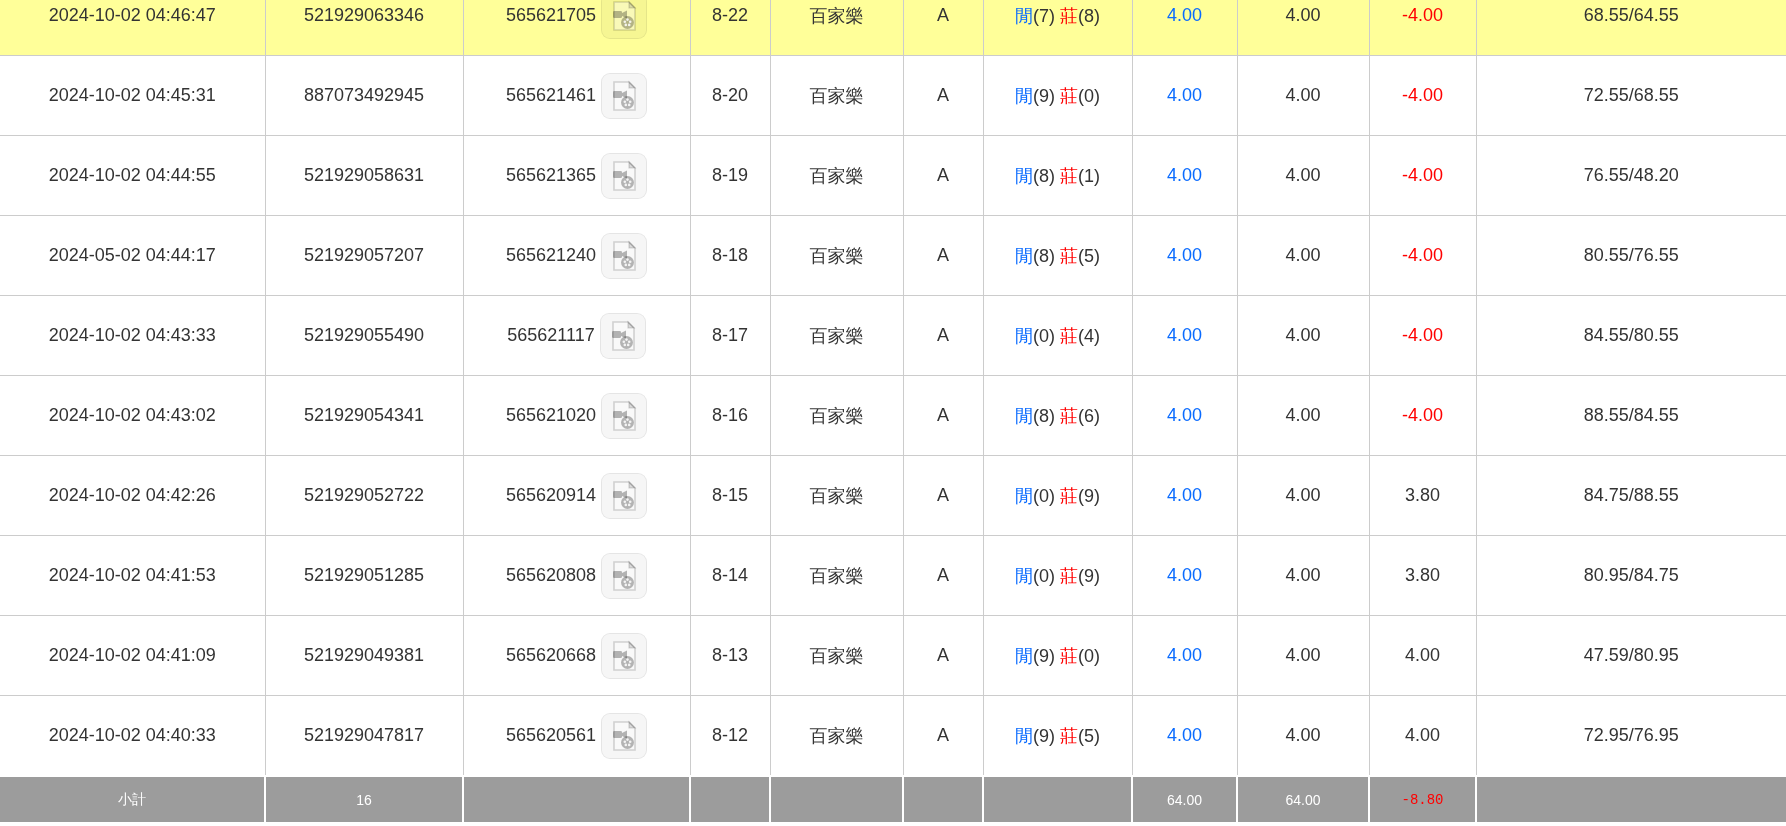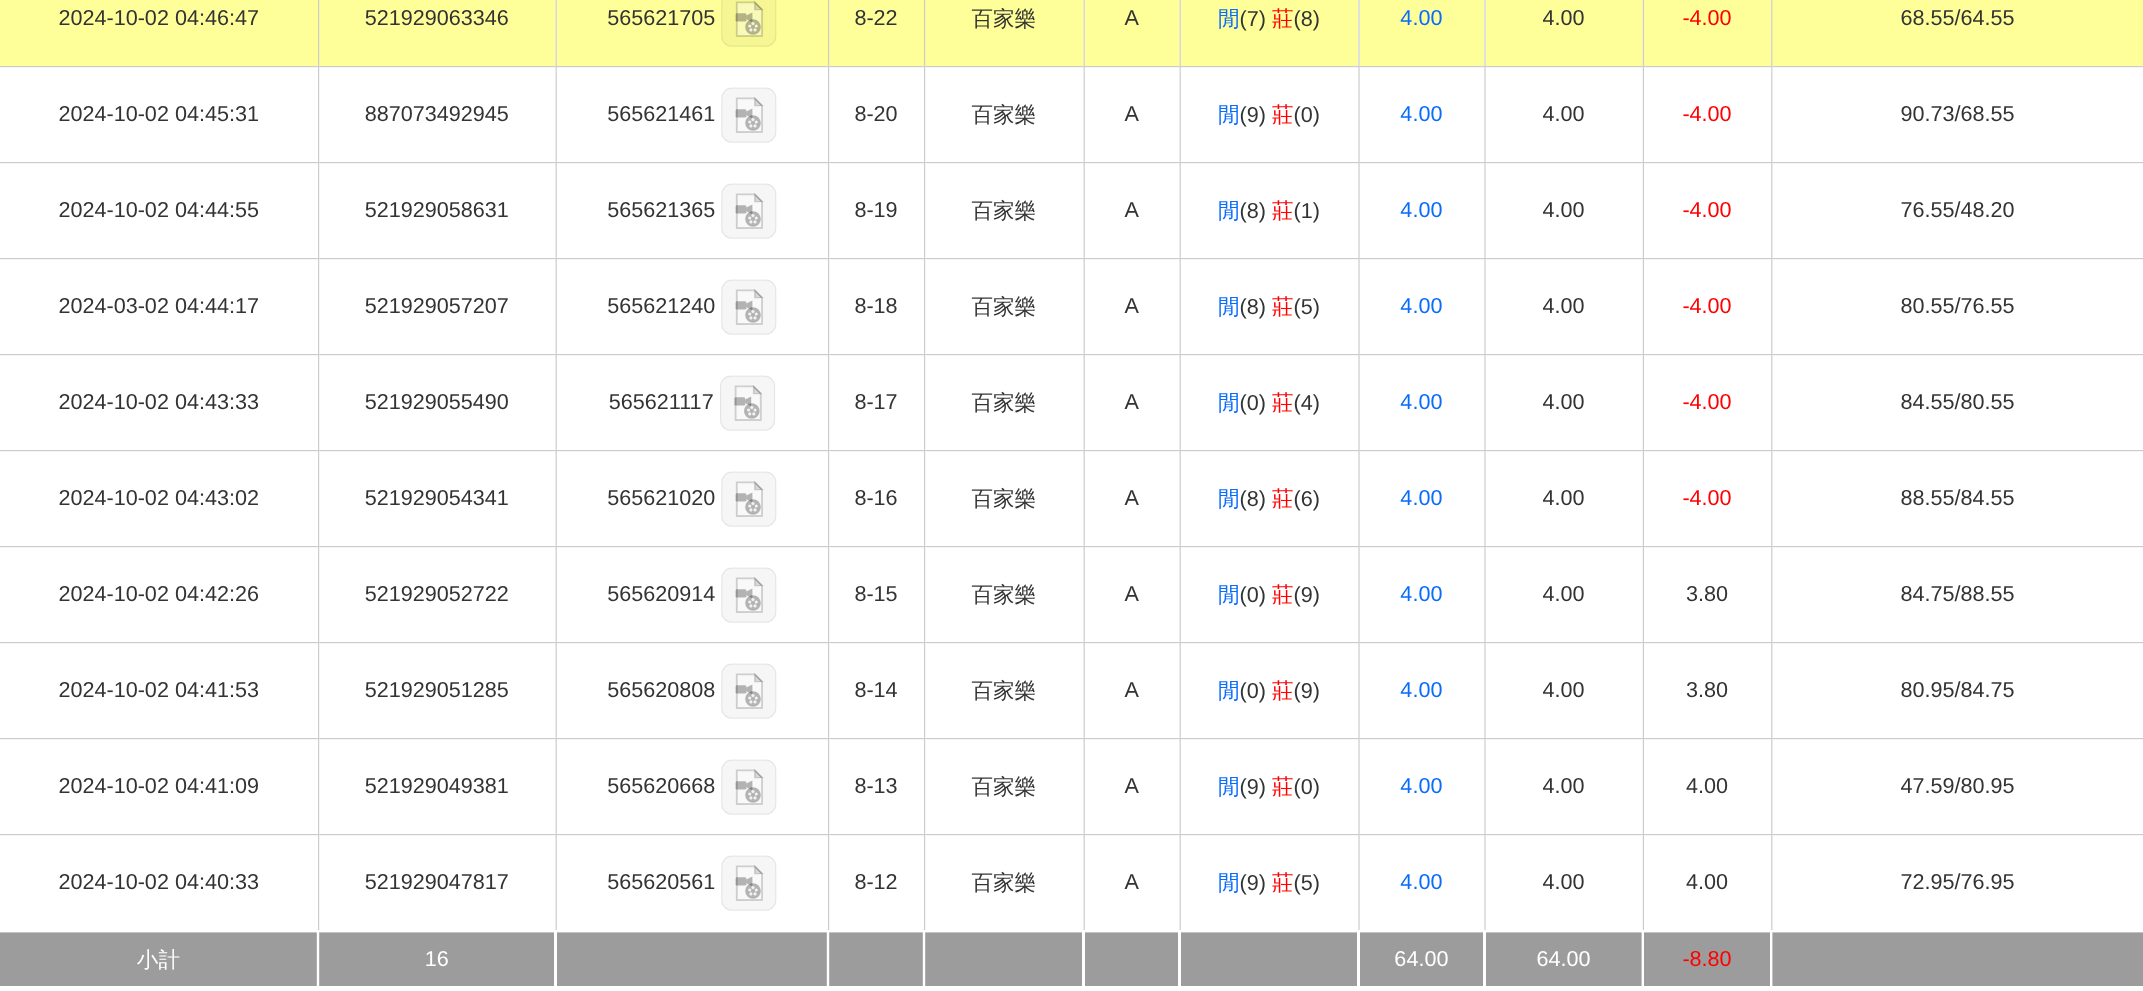--- a/index.html
+++ b/index.html
@@ -71,25 +71,25 @@
   }
 
   td.win-loss.neg { color: #ff0000; }
 
   tr.subtotal-row td {
     background: #9c9c9c;
     color: #ffffff;
     height: 45px;
     border: 2px solid #ffffff;
     border-bottom: none;
-    font-size: 18px;
+    font-size: 14px;
   }
   tr.subtotal-row td:first-child { border-left: none; }
   tr.subtotal-row td:last-child  { border-right: none; }
-  tr.subtotal-row td.win-loss.neg { color: #ff0000; }
+  tr.subtotal-row td.win-loss.neg { color: #ff0000; font-family: Liberation Mono, monospace; }
 </style>
 </head>
 <body>
 
 <div class="viewport">
   <table class="bet-table">
     <colgroup>
       <col style="width:265px">
         <col style="width:198px">
         <col style="width:227px">
@@ -163,21 +163,21 @@
     <td>8-20</td>
     <td>百家樂</td>
     <td>A</td>
     <td>
       <span class="blue-text">閒</span><span>(9)</span>
       <span class="red-text">莊</span><span>(0)</span>
     </td>
     <td><a class="bet-link">4.00</a></td>
     <td>4.00</td>
     <td class="win-loss neg">-4.00</td>
-    <td>90.73/68.55</td>
+    <td>72.55/68.55</td>
   </tr>
 
   <tr class="data-row">
     <td>2024-10-02 04:44:55</td>
     <td>521929058631</td>
     <td>
       <span class="round-inner">
         <span>565621365</span>
         <button class="video-btn" type="button">
           <svg width="34" height="34" viewBox="0 0 34 34">
@@ -202,21 +202,21 @@
       <span class="blue-text">閒</span><span>(8)</span>
       <span class="red-text">莊</span><span>(1)</span>
     </td>
     <td><a class="bet-link">4.00</a></td>
     <td>4.00</td>
     <td class="win-loss neg">-4.00</td>
     <td>76.55/48.20</td>
   </tr>
 
   <tr class="data-row">
-    <td>2024-03-02 04:44:17</td>
+    <td>2024-05-02 04:44:17</td>
     <td>521929057207</td>
     <td>
       <span class="round-inner">
         <span>565621240</span>
         <button class="video-btn" type="button">
           <svg width="34" height="34" viewBox="0 0 34 34">
             <path d="M7 3 h15 l6 6 v22 h-21 z" fill="rgba(255,255,255,0.35)" stroke="rgba(0,0,0,0.16)" stroke-width="1.6"></path>
             <path d="M22 3 v6 h6 z" fill="rgba(0,0,0,0.12)" stroke="rgba(0,0,0,0.16)" stroke-width="1.2"></path>
             <rect x="6" y="12" width="9" height="7" rx="1.2" fill="rgba(0,0,0,0.28)"></rect>
             <path d="M15 14 l5 -2.5 v8 l-5 -2.5 z" fill="rgba(0,0,0,0.28)"></path>

